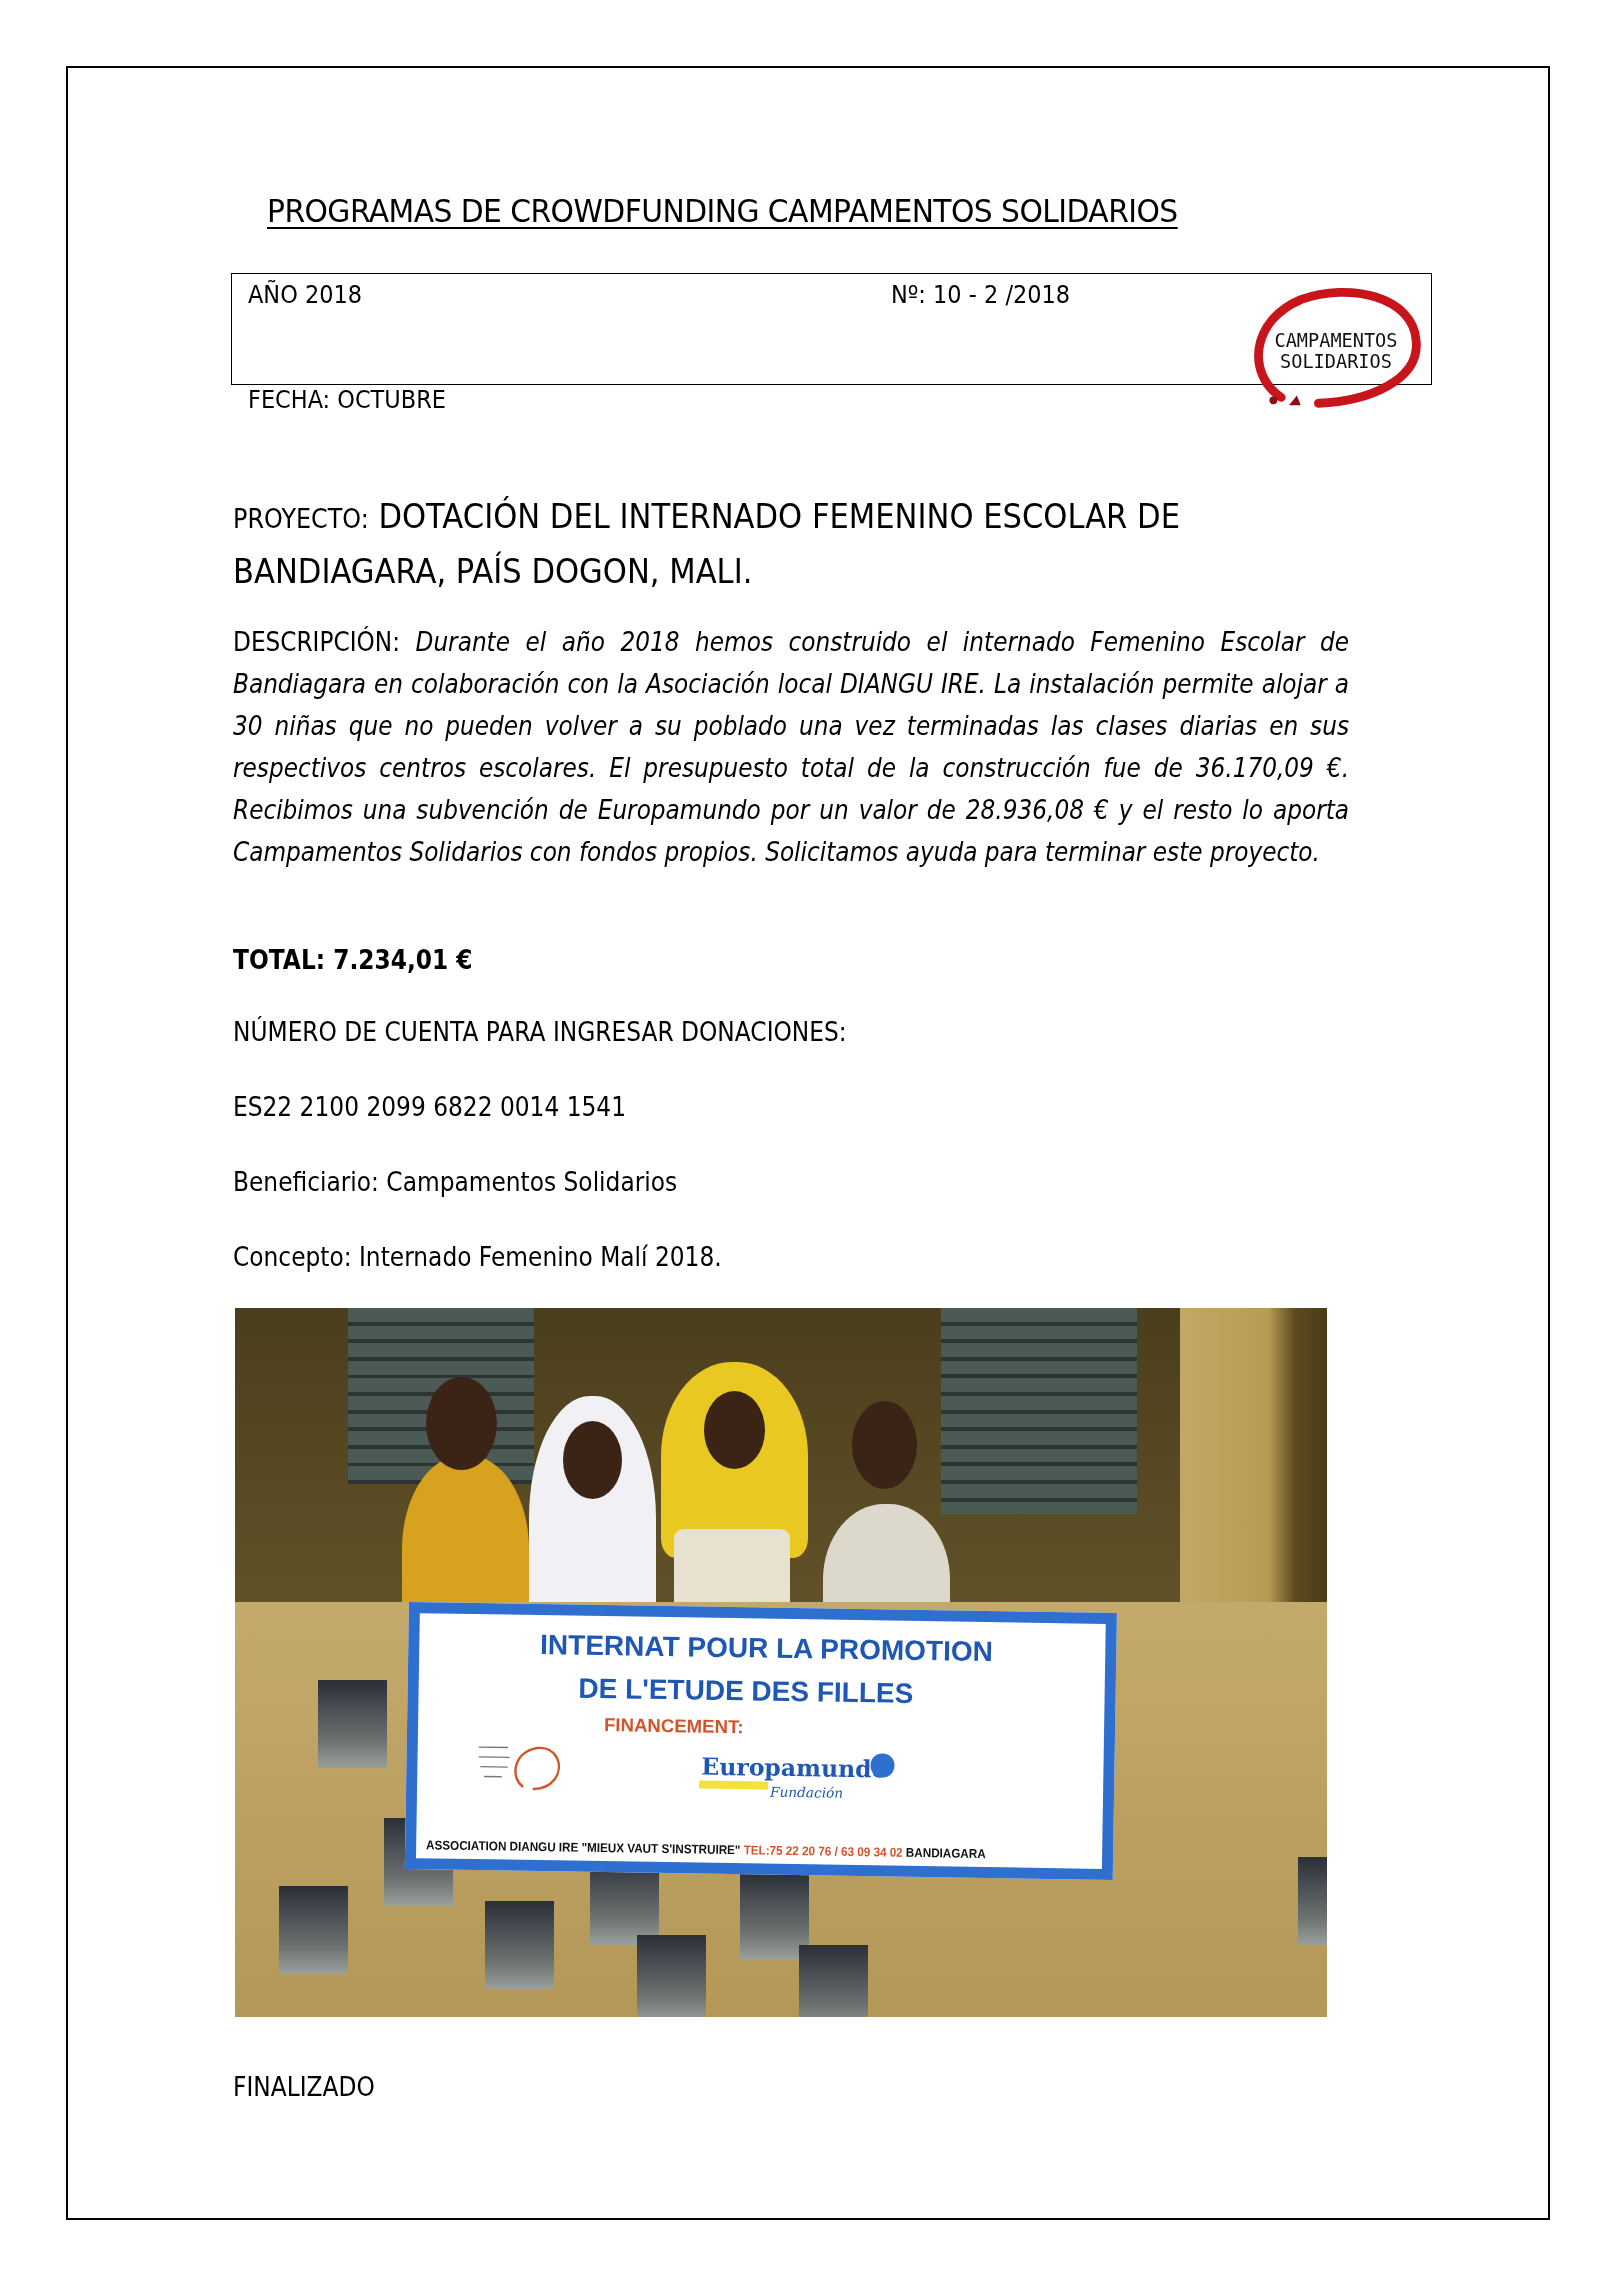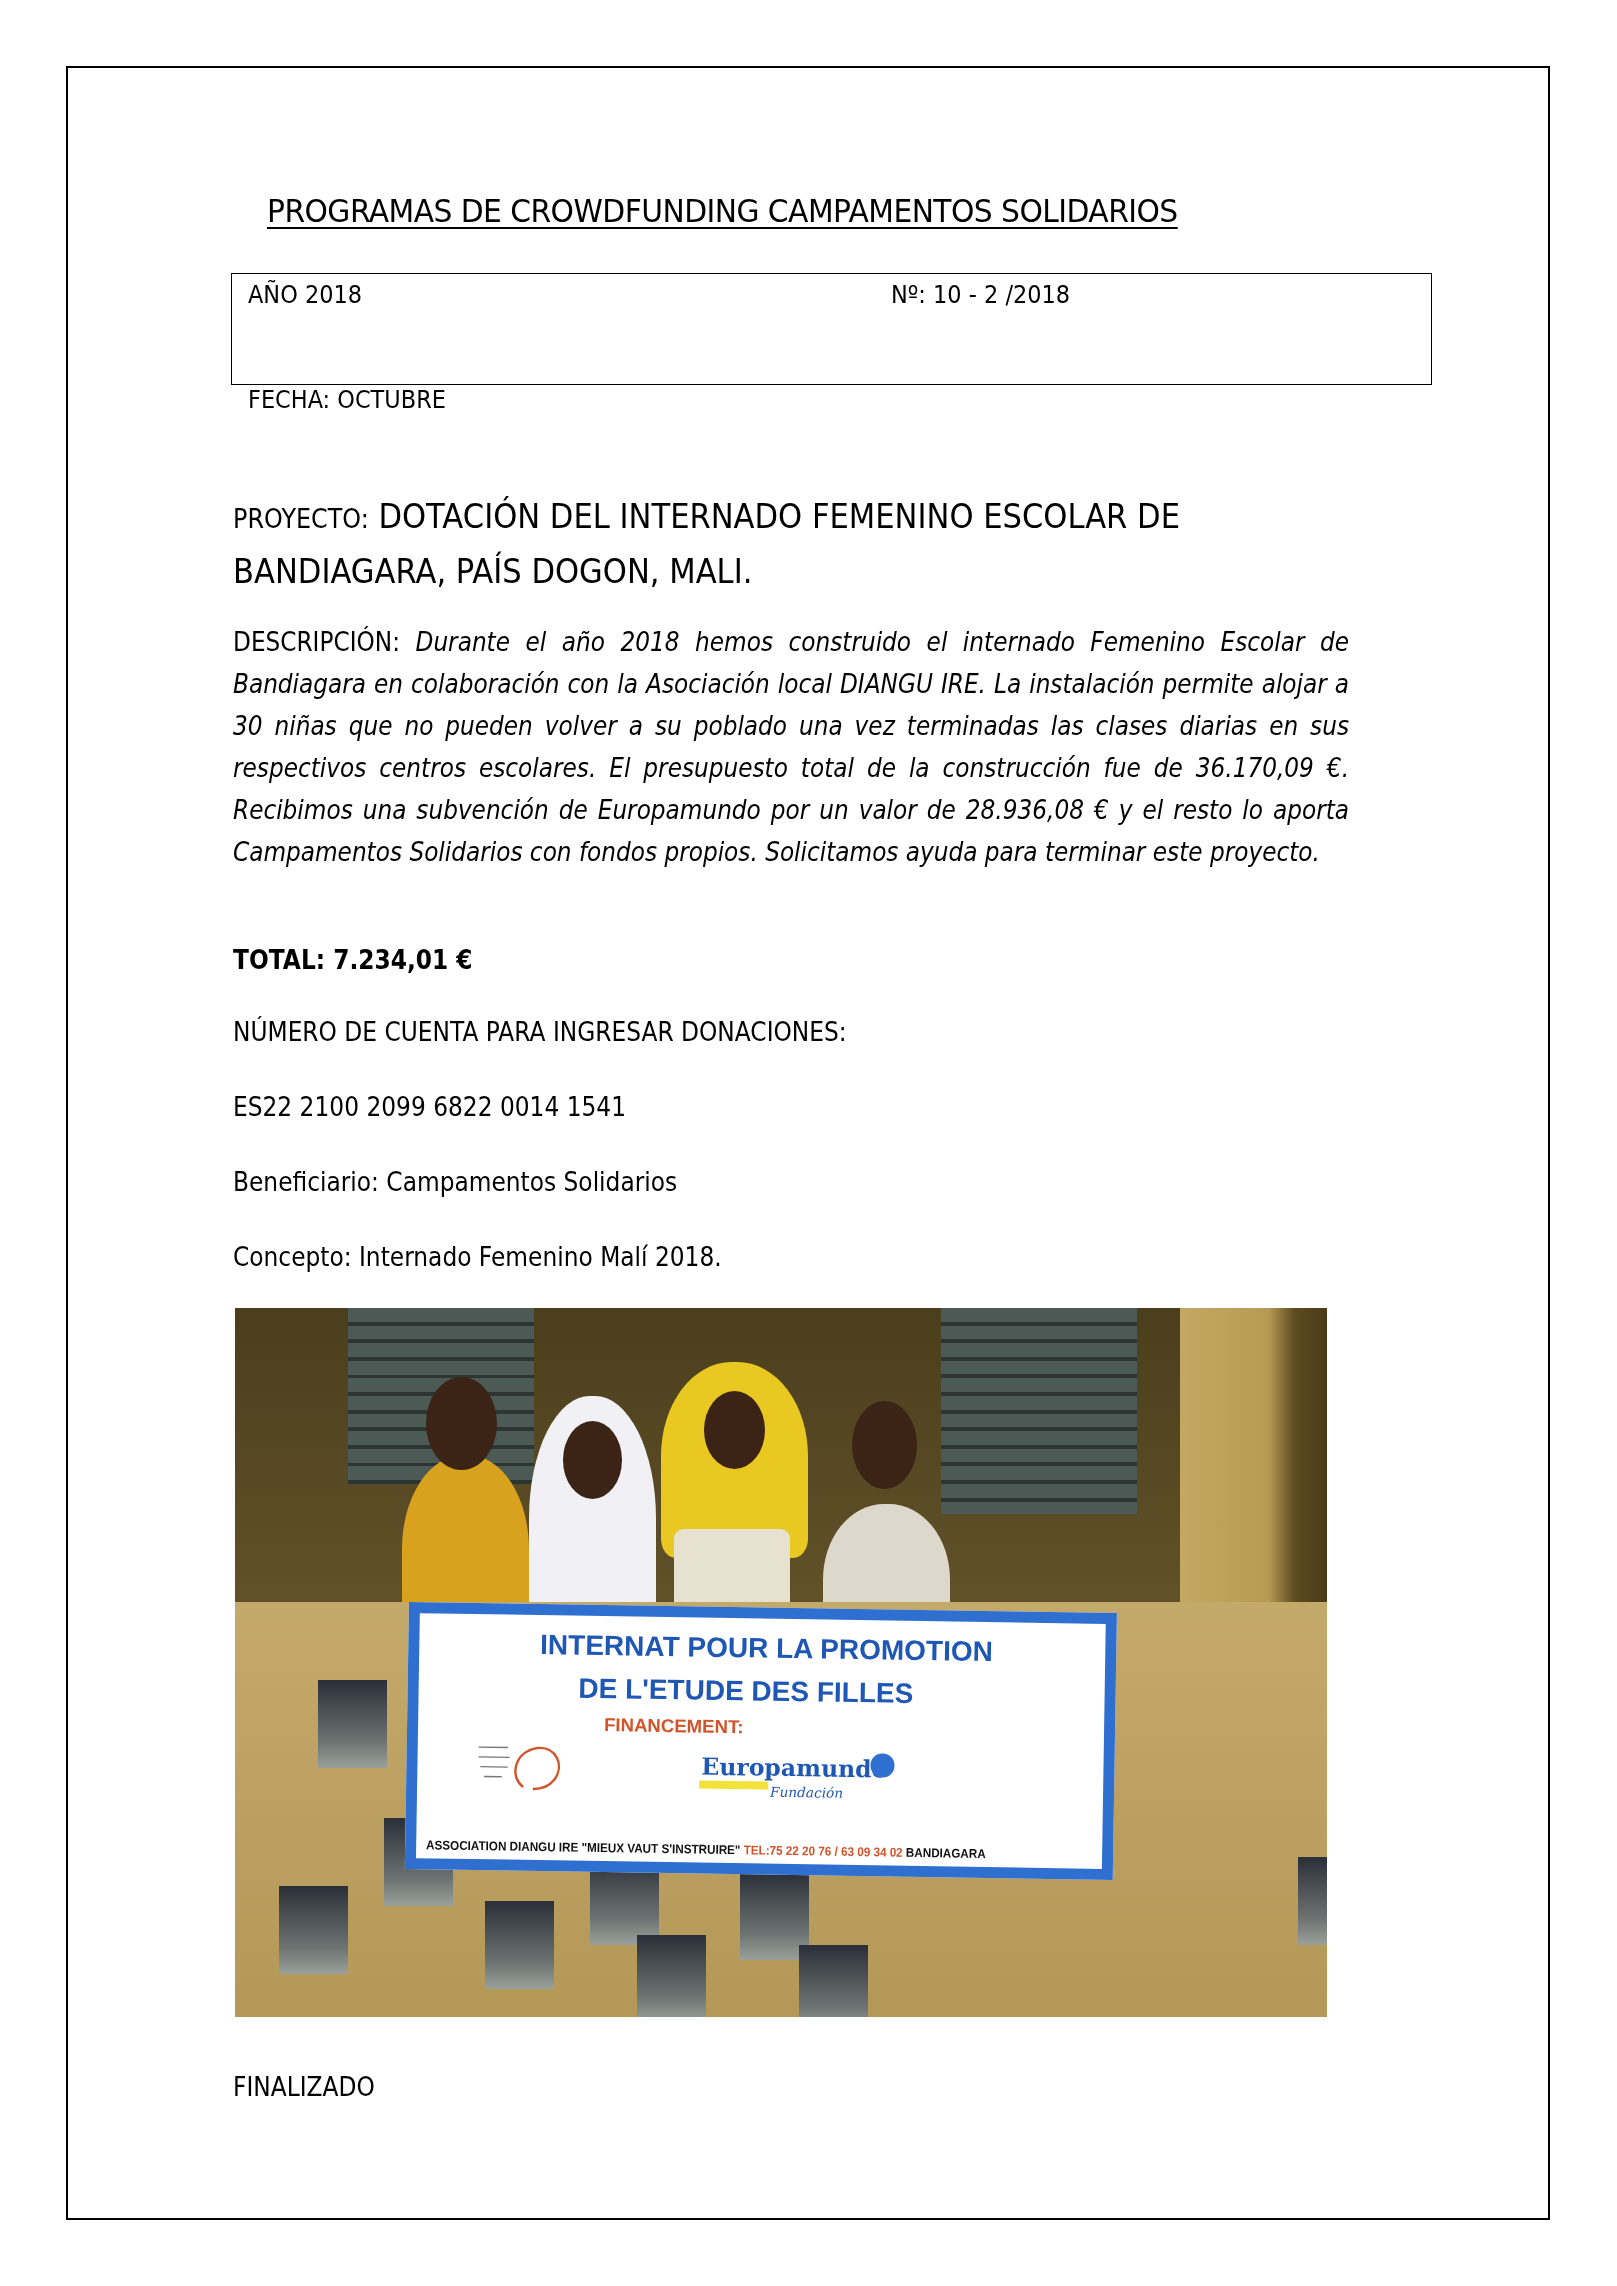--- a/index.html
+++ b/index.html
@@ -94,20 +94,29 @@
 <body>
 
 <div class="page-frame"></div>
 
 <div class="doc-title">PROGRAMAS DE CROWDFUNDING CAMPAMENTOS SOLIDARIOS</div>
 
 <div class="info-box">
   <span class="t info-year">AÑO 2018</span>
   <span class="t info-number">Nº: 10 - 2 /2018</span>
   <span class="t info-date">FECHA: OCTUBRE</span>
+  <div class="logo">
+    <svg viewBox="0 0 190 135">
+      <path d="M40 118 C 5 95, 8 40, 60 18 C 110 0, 175 15, 178 60 C 182 100, 130 122, 78 124" fill="none" stroke="#c8141b" stroke-width="9" stroke-linecap="round"></path>
+      <circle cx="32" cy="121" r="4" fill="#8e0d12"></circle>
+      <path d="M48 126 l8 -10 l4 10 z" fill="#8e0d12"></path>
+      <text x="96" y="66" text-anchor="middle" font-family="DejaVu Sans Mono, monospace" font-size="19" fill="#111">CAMPAMENTOS</text>
+      <text x="96" y="88" text-anchor="middle" font-family="DejaVu Sans Mono, monospace" font-size="19" fill="#111">SOLIDARIOS</text>
+    </svg>
+  </div>
 </div>
 
 <div class="project">
   <span class="lbl">PROYECTO:</span>
   <span>DOTACIÓN DEL INTERNADO FEMENINO ESCOLAR DE BANDIAGARA, PAÍS DOGON, MALI.</span>
 </div>
 
 <div class="desc">
   <span>DESCRIPCIÓN:</span>
   <span class="body">Durante el año 2018 hemos construido el internado Femenino Escolar de Bandiagara en colaboración con la Asociación local DIANGU IRE. La instalación permite alojar a 30 niñas que no pueden volver a su poblado una vez terminadas las clases diarias en sus respectivos centros escolares. El presupuesto total de la construcción fue de 36.170,09 €. Recibimos una subvención de  Europamundo por un valor de 28.936,08 € y el resto lo aporta Campamentos Solidarios con fondos propios. Solicitamos ayuda para terminar este proyecto.</span>

